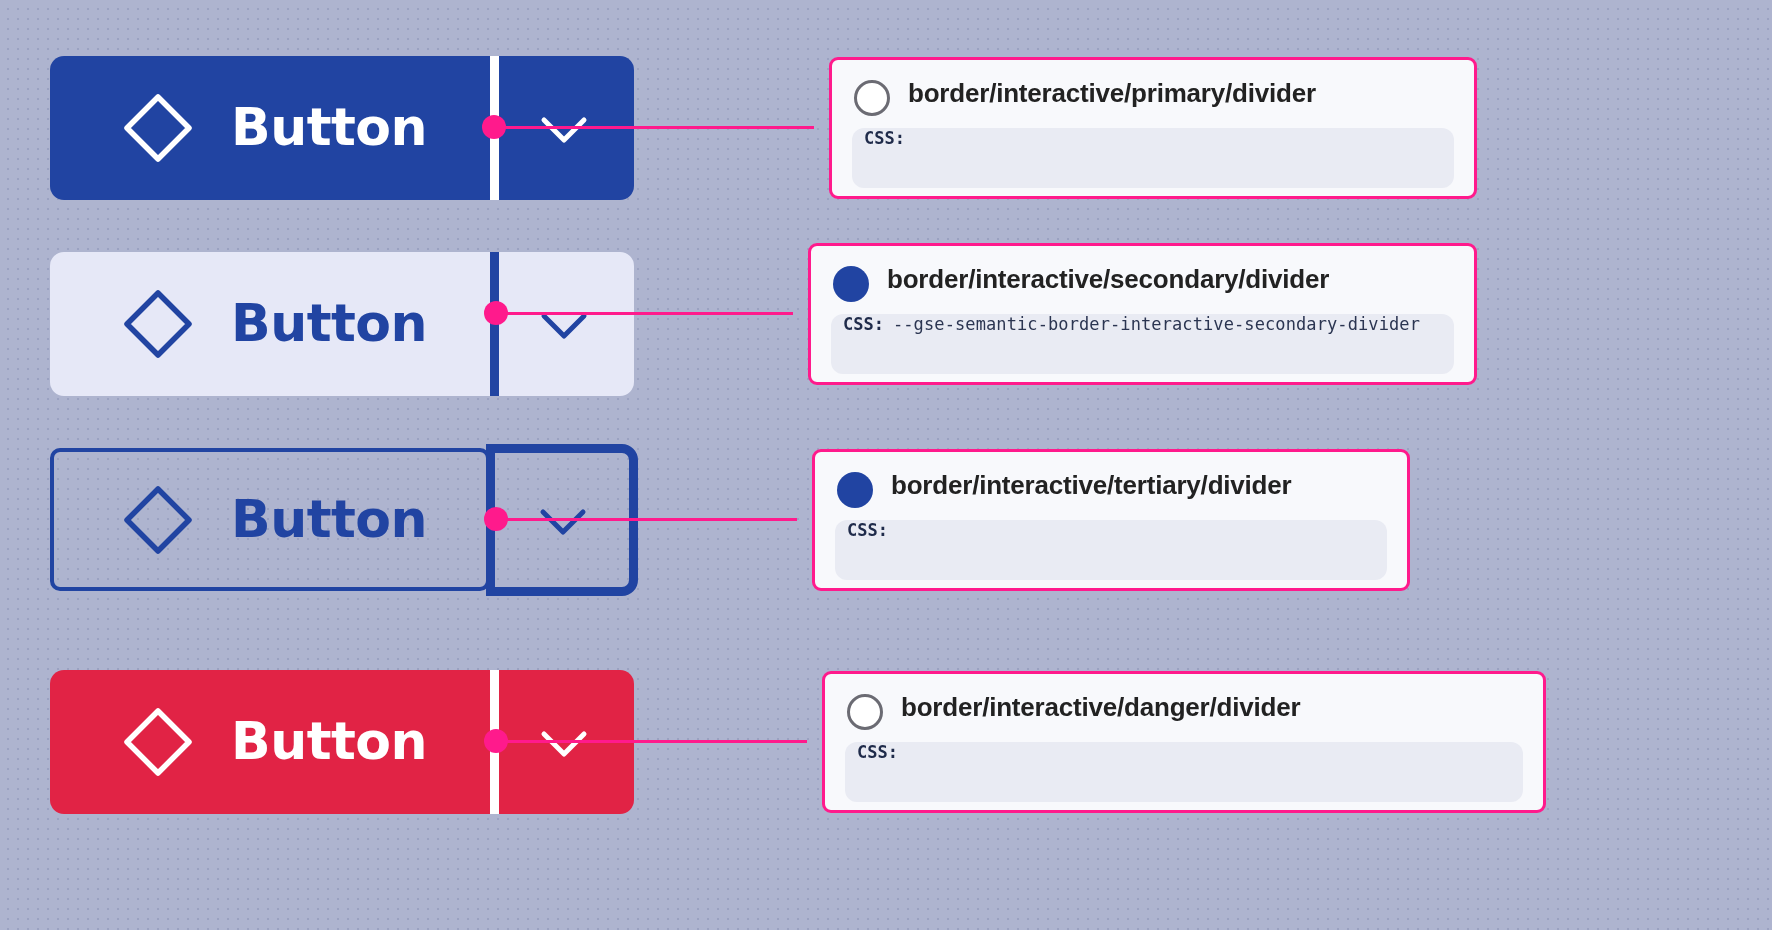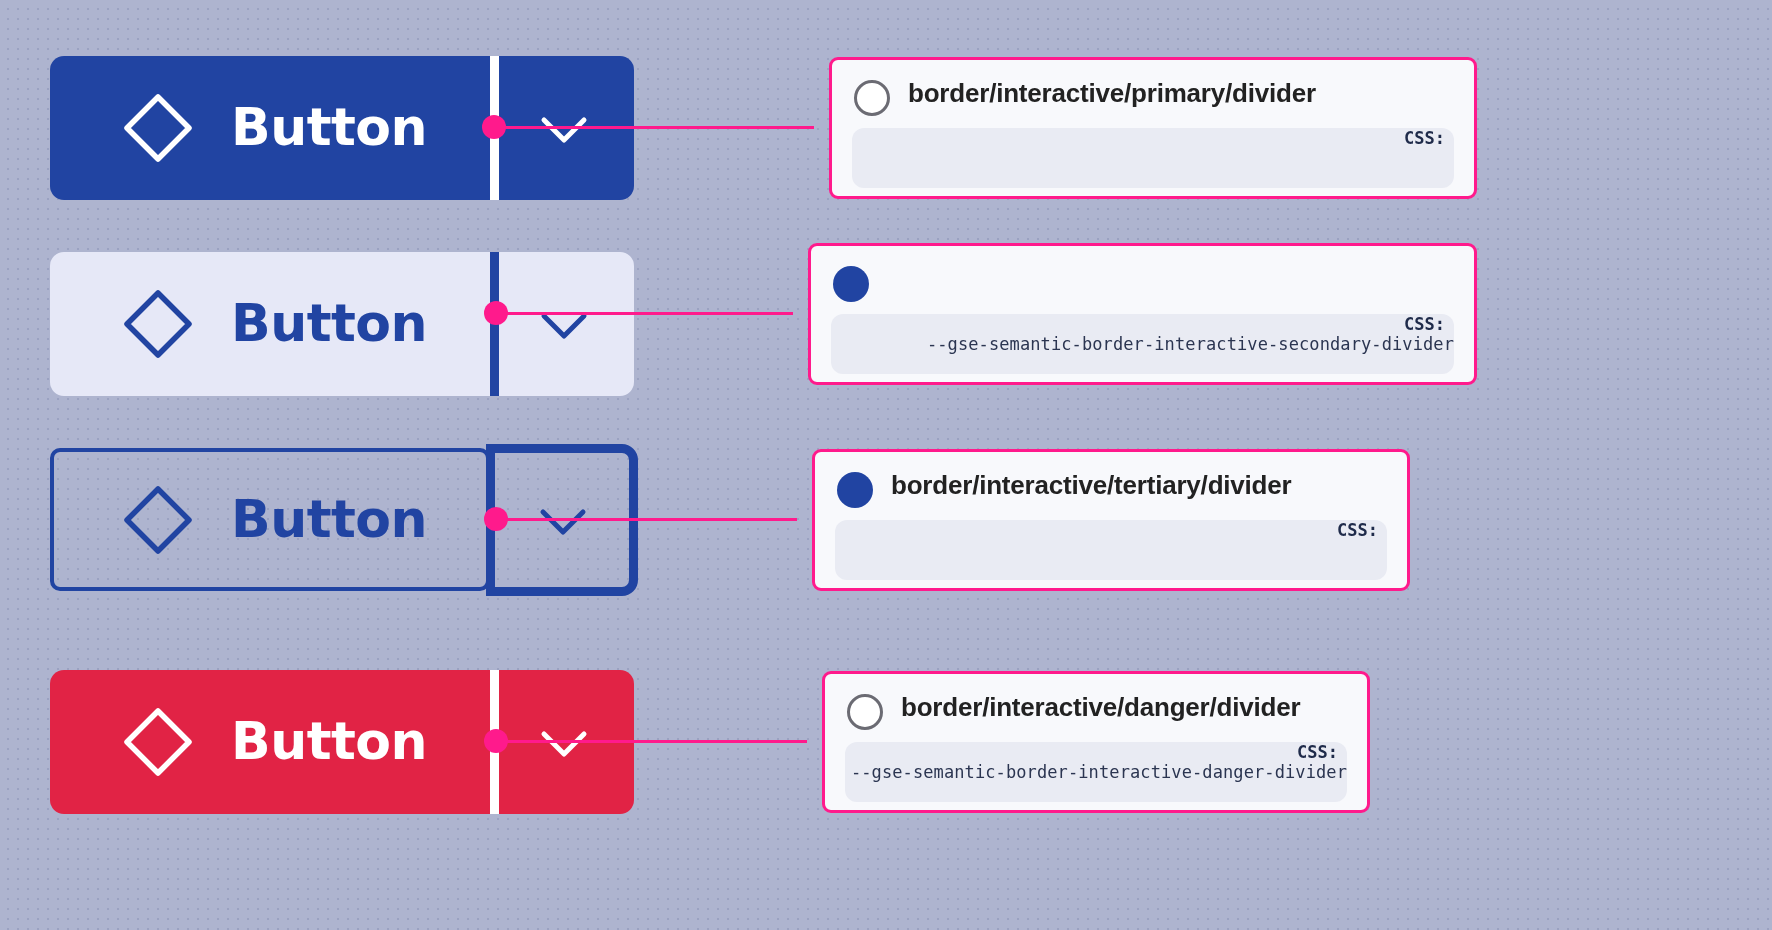--- a/index.html
+++ b/index.html
@@ -179,28 +179,27 @@
     }
     .token-card .code-box {
       position: absolute;
       left: 20px;
       right: 20px;
       top: 68px;
       height: 60px;
       background: #e9ebf3;
       border-radius: 12px;
       display: flex;
-      align-items: flex-end;
+      align-items: flex-start;
       padding-left: 12px;
       box-sizing: border-box;
       white-space: nowrap;
       font-family: "DejaVu Sans Mono", monospace;
       font-size: 17px;
       color: #2b3551;
-      flex-direction: column;
     }
     .code-box .code-label {
       font-weight: bold;
       color: #1f2b4a;
       margin-right: 9px;
     }
     .code-box .code-value {
       letter-spacing: 0.1px;
     }
   </style>
@@ -281,34 +280,34 @@
 <div class="token-card" style="left:813px; top:57px; width:648px;">
   <div class="swatch swatch-white"></div>
   <div class="token-name">border/interactive/primary/divider</div>
   <div class="code-box">
     <span class="code-label">CSS:</span>
   </div>
 </div>
 
 <div class="token-card" style="left:792px; top:243px; width:669px;">
   <div class="swatch swatch-blue"></div>
+  <div class="token-name">border/interactive/secondary/divider</div>
   <div class="code-box">
     <span class="code-label">CSS:</span>
     <span class="code-value">--gse-semantic-border-interactive-secondary-divider</span>
   </div>
 </div>
 
 <div class="token-card" style="left:796px; top:449px; width:598px;">
   <div class="swatch swatch-blue"></div>
   <div class="token-name">border/interactive/tertiary/divider</div>
   <div class="code-box">
     <span class="code-label">CSS:</span>
   </div>
 </div>
 
-<div class="token-card" style="left:806px; top:671px; width:548px;padding-left:27px;">
+<div class="token-card" style="left:806px; top:671px; width:724px;padding-left:27px;">
   <div class="swatch swatch-white"></div>
   <div class="token-name">border/interactive/danger/divider</div>
   <div class="code-box">
     <span class="code-label">CSS:</span>
-    <span class="code-value">--gse-semantic-border-interactive-danger-divider</span>
   </div>
 </div>
 
 </body></html>

